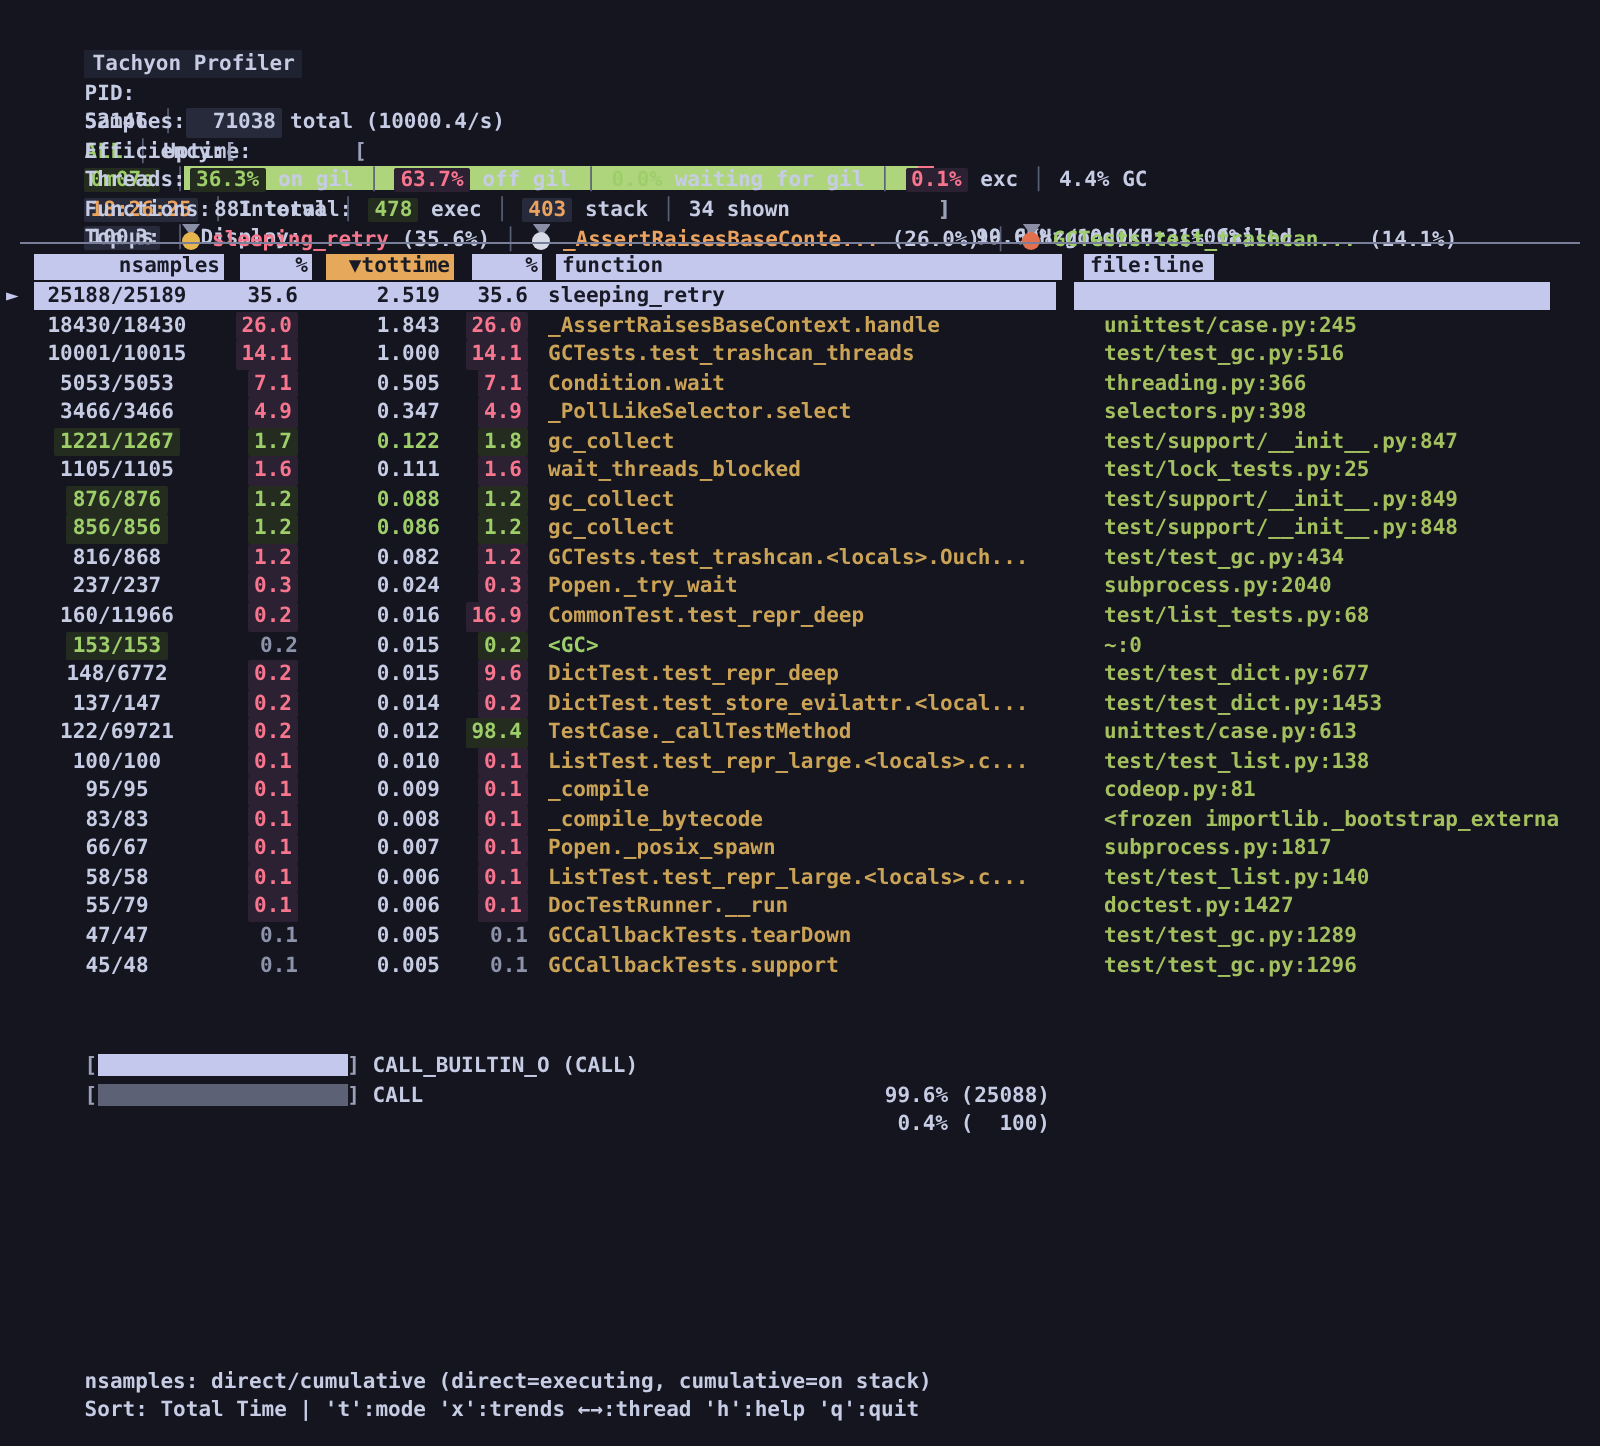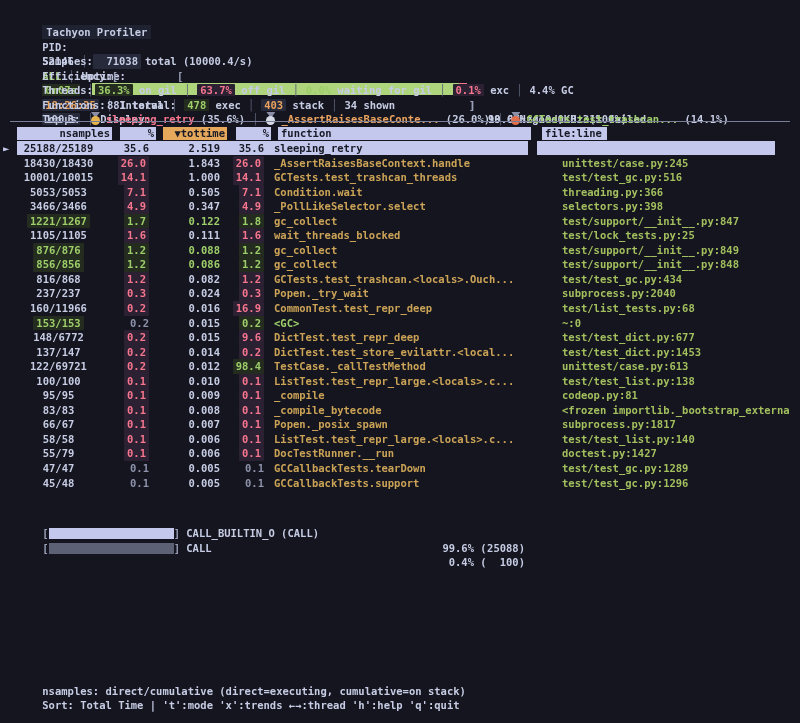--- a/index.html
+++ b/index.html
@@ -38,21 +38,21 @@
   .tbody{position:absolute;top:141px;left:0;width:800px;}
   .trow{position:relative;display:flex;height:14.55px;line-height:14.55px;white-space:pre;}
   .trow.selected::before{content:"";position:absolute;left:17px;width:511px;top:0;height:14px;background:#c4c8ec;}
   .trow.selected::after{content:"";position:absolute;left:537px;width:238px;top:0;height:14px;background:#c4c8ec;}
   .trow .cell{position:relative;overflow:hidden;}
   .cell-ns{width:91px;padding-left:13px;text-align:center;}
   .cell-p1{width:45px;text-align:right;}
   .cell-tt{width:71px;text-align:right;}
   .cell-p2{width:44px;text-align:right;}
   .cell-fn{width:260px;margin-left:10px;text-align:left;}
-  .cell-file{flex:1;margin-left:28px;text-align:left;}
+  .cell-file{flex:1;margin-left:18px;text-align:left;}
   .cell span{display:inline-block;}
   .c-def{color:#c6cce4;} .c-red{color:#f7768e;} .c-grn{color:#9ece6a;}
   .c-dim{color:#8d93ab;} .c-fn{color:#cba357;} .c-file{color:#a3bf5e;}
   .trow.selected .cell span{color:#181a26 !important;background:transparent !important;}
   .arrow{display:none;position:absolute;left:3px;top:0;color:#c4c8ec;}
   .trow.selected .arrow{display:block;}
   
   .opbar{display:inline-block;width:125px;height:11px;vertical-align:-2px;background:#2a2d3d;position:relative;}
   .opbar .ofill{position:absolute;left:0;top:0;bottom:0;width:100%;}
   .fill-lavender{background:#c4c8ec;}

